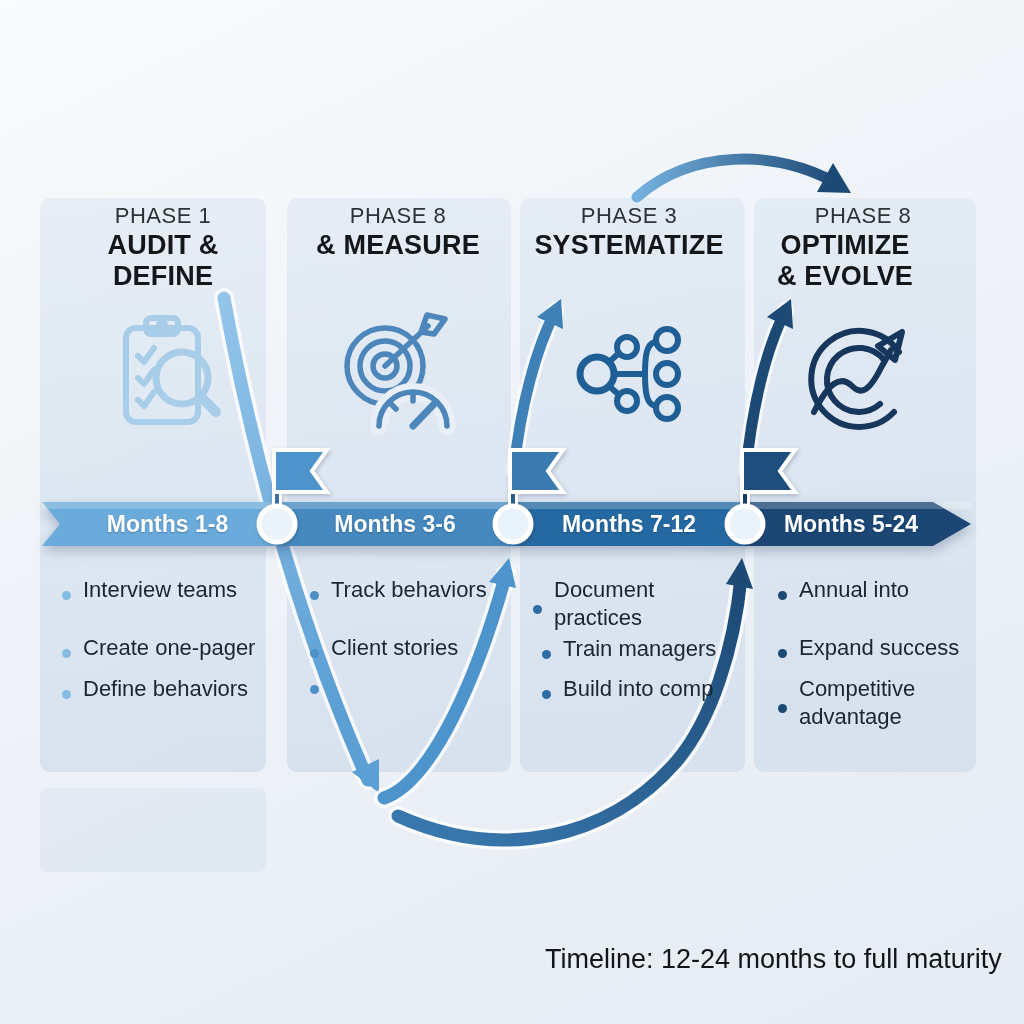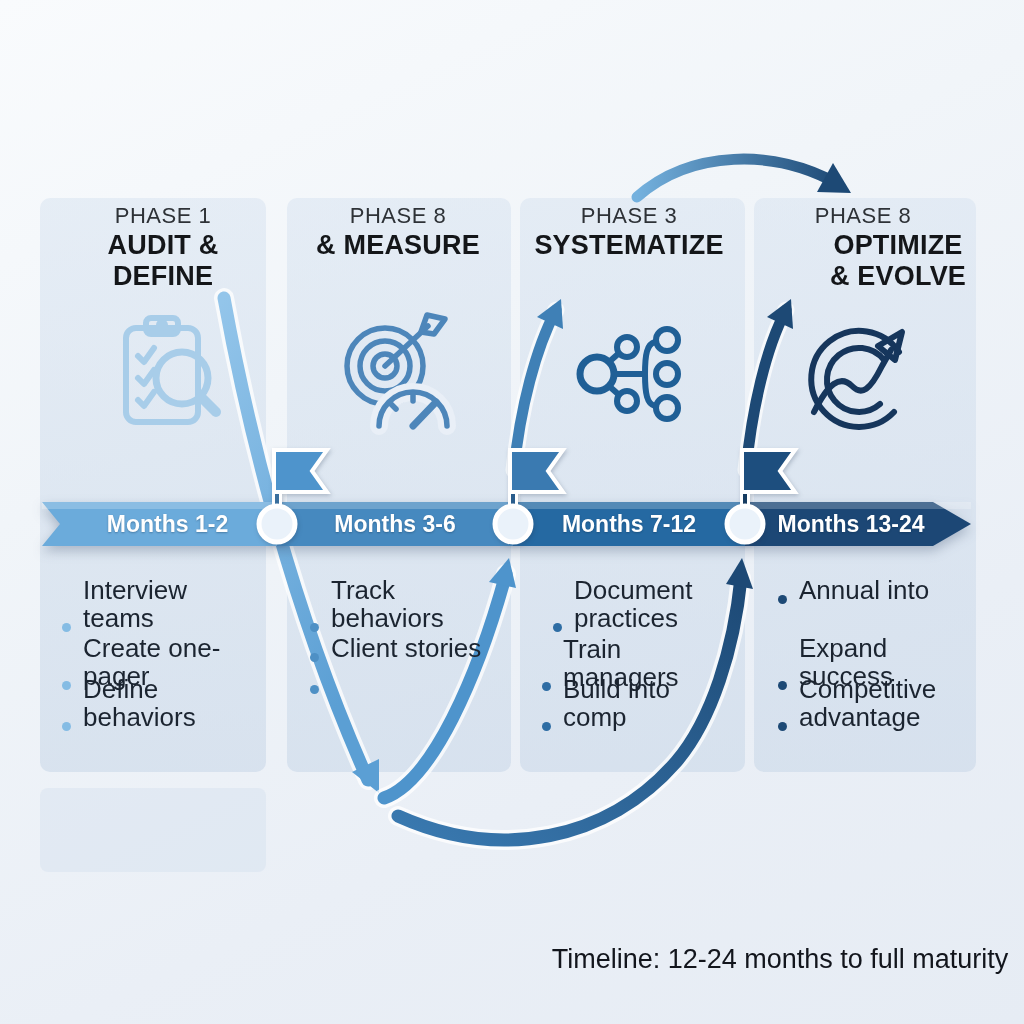--- a/index.html
+++ b/index.html
@@ -22,30 +22,30 @@
   }
   .phase-title{
     position:absolute;top:230px;width:240px;text-align:center;
     font-size:27px;font-weight:700;color:#141619;line-height:31px;letter-spacing:.2px;
   }
   .month-label{
     position:absolute;top:502px;height:44px;line-height:44px;text-align:center;
     font-size:23px;font-weight:700;color:#ffffff;text-shadow:0 1px 2px rgba(10,40,70,.35);
   }
   .bullet-item{
-    position:absolute;display:flex;align-items:flex-end;width:196px;
-    font-size:26px;color:#1b2430;line-height:28px;
+    position:absolute;display:flex;align-items:center;width:196px;
+    font-size:22px;color:#1b2430;line-height:28px;
   }
   .dot{flex:0 0 auto;width:9px;height:9px;border-radius:50%;margin:10px 12px 0 0;}
   .c1 .dot{background:#85bce4;}
   .c2 .dot{background:#4e90c5;}
   .c3 .dot{background:#2e6da4;}
   .c4 .dot{background:#1d4975;}
   .caption{
-    position:absolute;left:545px;top:944px;width:470px;text-align:center;
+    position:absolute;left:545px;top:944px;width:470px;
     font-size:27px;font-weight:500;color:#12151c;
   }
   .icon-box{position:absolute;top:312px;width:130px;height:125px;}
 </style>
 </head>
 <body>
 
 <div id="canvas">
 
   <div class="panel" style="left:40px;width:226px"></div>
@@ -127,21 +127,21 @@
   </div>
   <div class="phase-label" style="left:285px">PHASE 8</div>
   <div class="phase-title" style="left:278px">
     <div>&amp; MEASURE</div>
   </div>
   <div class="phase-label" style="left:516px">PHASE 3</div>
   <div class="phase-title" style="left:509px">
     <div>SYSTEMATIZE</div>
   </div>
   <div class="phase-label" style="left:750px">PHASE 8</div>
-  <div class="phase-title" style="left:778px">
+  <div class="phase-title" style="left:725px">
     <div>OPTIMIZE</div>
     <div>&amp; EVOLVE</div>
   </div>
 
   <div class="icon-box" style="left:98px">
     <svg width="130" height="125" viewBox="0 0 130 125" fill="none" stroke="#a8cde9" stroke-width="6" stroke-linecap="round" stroke-linejoin="round">
       <rect x="28" y="16" width="72" height="94" rx="10"></rect>
       <rect x="48" y="6" width="32" height="16" rx="5"></rect>
       <circle cx="64" cy="13" r="3"></circle>
       <polyline points="40,44 46,50 56,36"></polyline>
@@ -181,24 +181,24 @@
   </div>
   <div class="icon-box" style="left:798px">
     <svg width="130" height="125" viewBox="0 0 130 125" fill="none" stroke="#16365c" stroke-width="6" stroke-linecap="round" stroke-linejoin="round">
       <path d="M 96,100 A 48 48 0 1 1 101,40"></path>
       <path d="M 82,92 A 32 32 0 1 1 86,48"></path>
       <path d="M 16,100 C 30,72 42,62 54,74 C 64,84 72,78 84,54 L 93,38"></path>
       <polygon points="80,34 104,20 97,48"></polygon>
     </svg>
   </div>
 
-  <div class="month-label" style="left:58px;width:219px">Months 1-2</div>
+  <div class="month-label" style="left:58px;width:219px">Months 1-8</div>
   <div class="month-label" style="left:277px;width:236px">Months 3-6</div>
   <div class="month-label" style="left:513px;width:232px">Months 7-12</div>
-  <div class="month-label" style="left:745px;width:212px">Months 13-24</div>
+  <div class="month-label" style="left:745px;width:212px">Months 5-24</div>
 
   <div class="c1">
     <div class="bullet-item" style="left:62px;top:576px">
         <span class="dot"></span>
         <span>Interview teams</span>
       </div>
     <div class="bullet-item" style="left:62px;top:634px">
         <span class="dot"></span>
         <span>Create one-pager</span>
       </div>
@@ -214,21 +214,21 @@
       </div>
     <div class="bullet-item" style="left:310px;top:634px">
         <span class="dot"></span>
         <span>Client stories</span>
       </div>
     <div class="bullet-item" style="left:310px;top:675px;width:172px">
         <span class="dot"></span>
       </div>
   </div>
   <div class="c3">
-    <div class="bullet-item" style="left:553px;top:576px;width:160px">
+    <div class="bullet-item" style="left:533px;top:576px;width:160px">
         <span class="dot"></span>
         <span>Document practices</span>
       </div>
     <div class="bullet-item" style="left:542px;top:635px">
         <span class="dot"></span>
         <span>Train managers</span>
       </div>
     <div class="bullet-item" style="left:542px;top:675px">
         <span class="dot"></span>
         <span>Build into comp</span>

